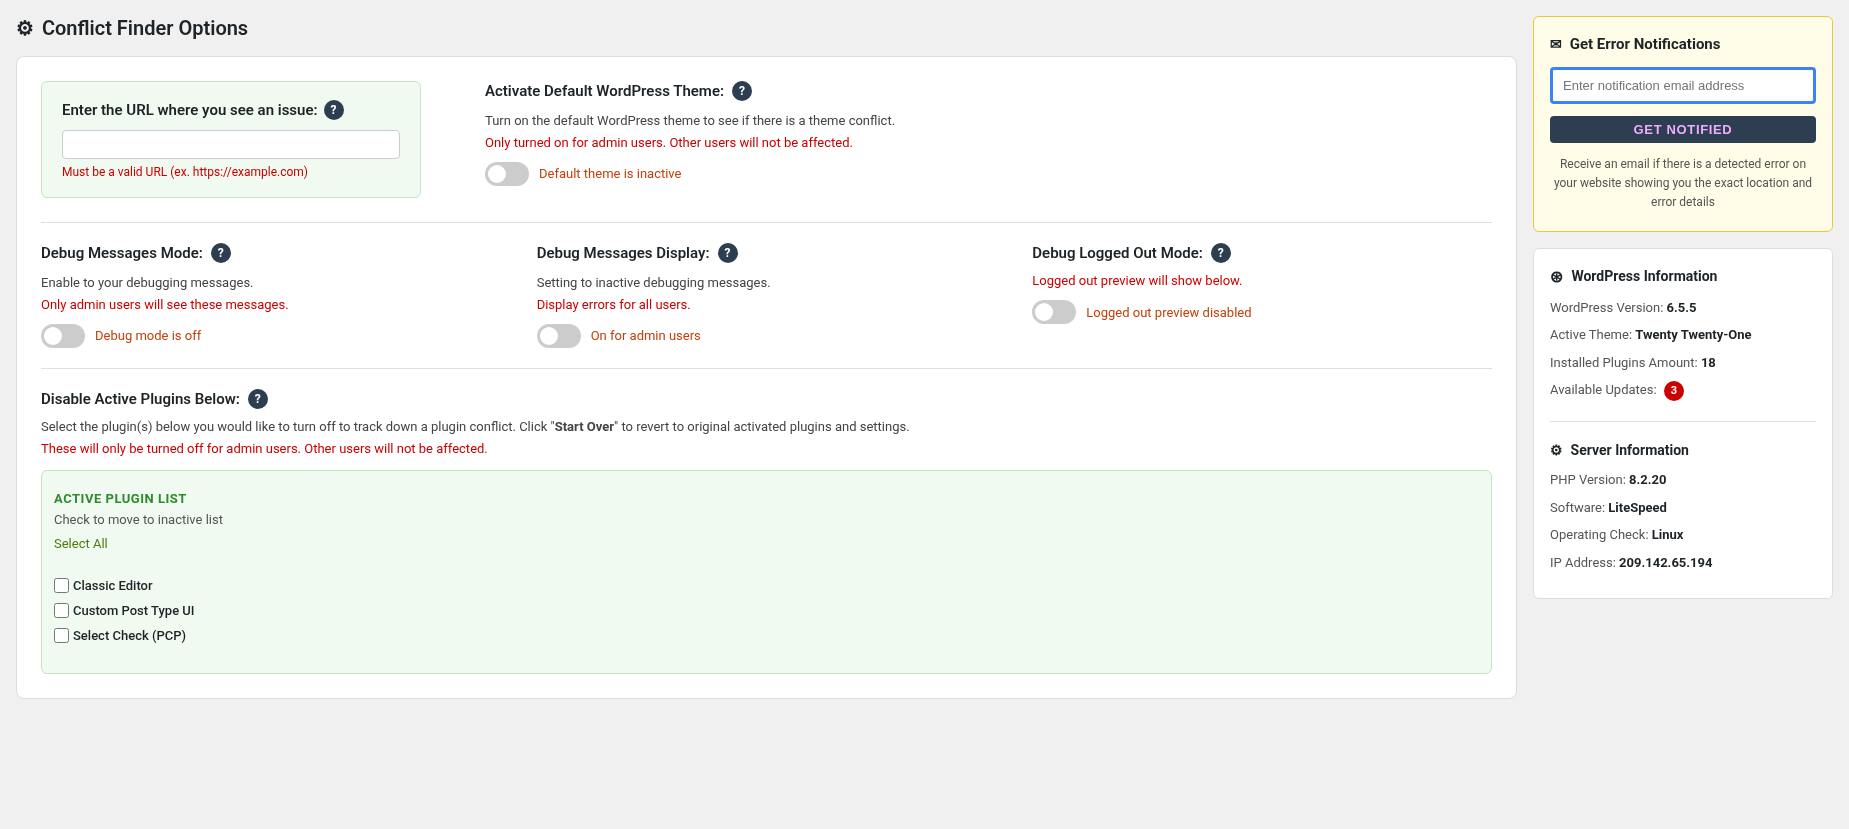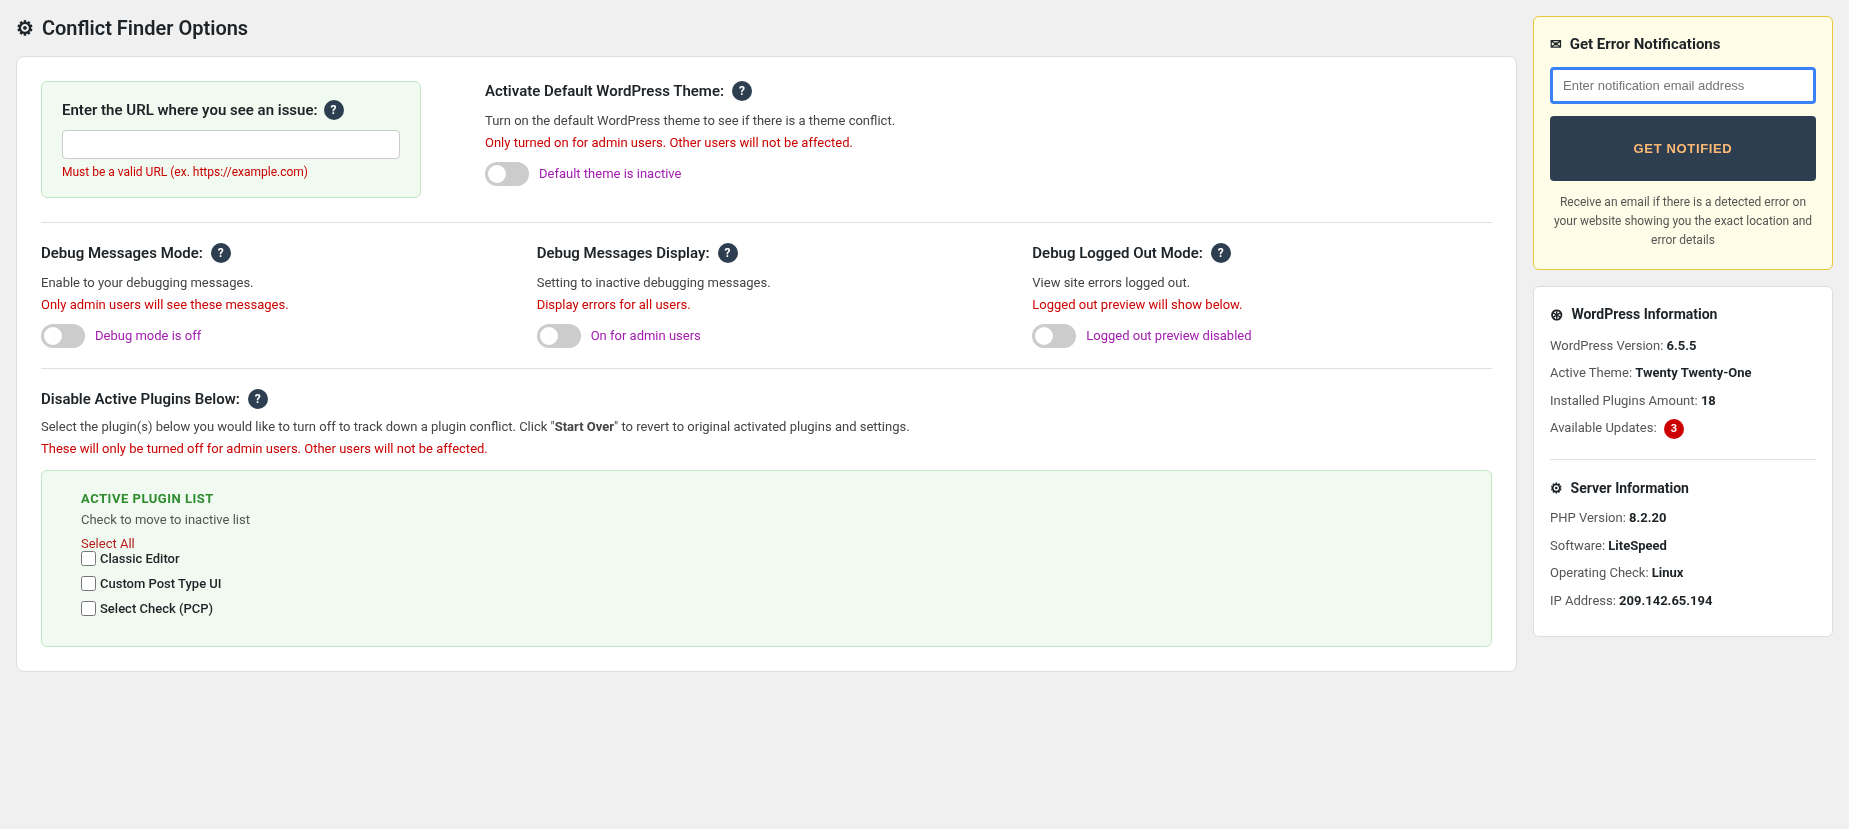--- a/index.html
+++ b/index.html
@@ -137,21 +137,21 @@
       width: 18px;
       height: 18px;
       background: #fff;
       border-radius: 50%;
       top: 3px;
       left: 3px;
       transition: transform 0.2s;
     }
     .toggle-label {
       font-size: 13px;
-      color: #a21caf;
+      color: #c2410c;
     }
     
     .divider {
       border: none;
       border-top: 1px solid #e0e0e0;
       margin: 20px 0;
     }
     
     .debug-row {
       display: grid;
@@ -180,42 +180,42 @@
     }
     .plugins-warning {
       color: #c00;
       font-size: 13px;
       margin-bottom: 14px;
     }
     .plugin-list-box {
       background: #f0faf0;
       border: 1px solid #c3e6c3;
       border-radius: 6px;
-      padding: 20px 39px;
+      padding: 20px 12px;
     }
     .plugin-list-title {
       font-size: 13px;
       font-weight: 700;
       color: #2e8b2e;
       letter-spacing: 0.04em;
       text-transform: uppercase;
       margin-bottom: 6px;
     }
     .plugin-list-sub {
       font-size: 13px;
       color: #555;
       margin-bottom: 8px;
     }
     .select-all-link {
-      color: #b91c1c;
+      color: #4d7c0f;
       font-size: 13px;
       cursor: pointer;
       text-decoration: none;
       display: inline-block;
-      margin-bottom: 0;
+      margin-bottom: 27px;
     }
     .plugin-item {
       display: flex;
       align-items: center;
       gap: 4px;
       margin-bottom: 10px;
     }
     .plugin-checkbox {
       width: 15px;
       height: 15px;
@@ -254,23 +254,23 @@
       padding: 8px 10px;
       border: 3px solid #3b82f6;
       border-radius: 4px;
       font-size: 13px;
       background: #fff;
       margin-bottom: 12px;
       outline: none;
     }
     .get-notified-btn {
       width: 100%;
-      padding: 25px;
+      padding: 6px;
       background: #2c3e50;
-      color: #fdba74;
+      color: #f0abfc;
       border: none;
       border-radius: 4px;
       font-size: 13px;
       font-weight: 700;
       letter-spacing: 0.05em;
       cursor: pointer;
       text-transform: uppercase;
       margin-bottom: 12px;
     }
     .notification-desc {
@@ -401,21 +401,20 @@
             </label>
             <span class="toggle-label">On for admin users</span>
           </div>
         </div>
 
         <div class="debug-col">
           <div class="section-title">
             <span>Debug Logged Out Mode:</span>
             <span class="help-icon">?</span>
           </div>
-          <div class="section-desc">View site errors logged out.</div>
           <div class="warning-text">Logged out preview will show below.</div>
           <div class="toggle-row">
             <label class="toggle">
 
               <span class="toggle-slider"></span>
             </label>
             <span class="toggle-label">Logged out preview disabled</span>
           </div>
         </div>
       </div>

